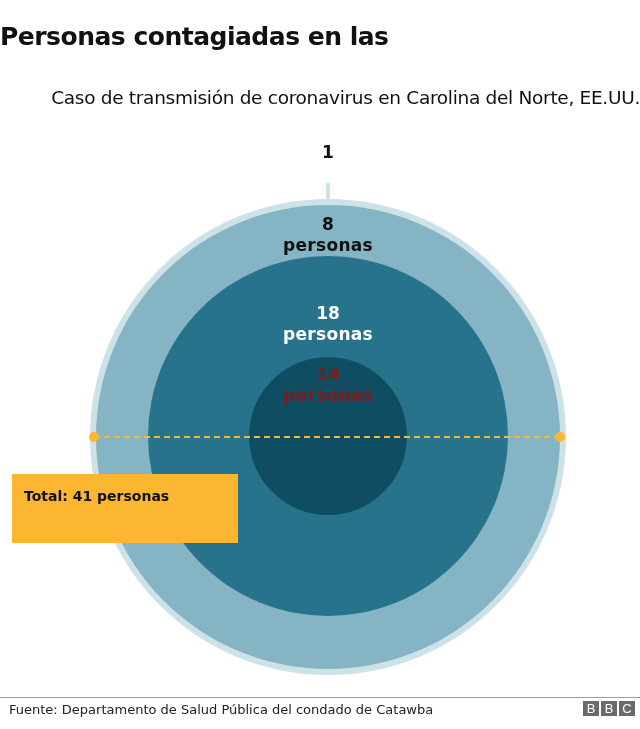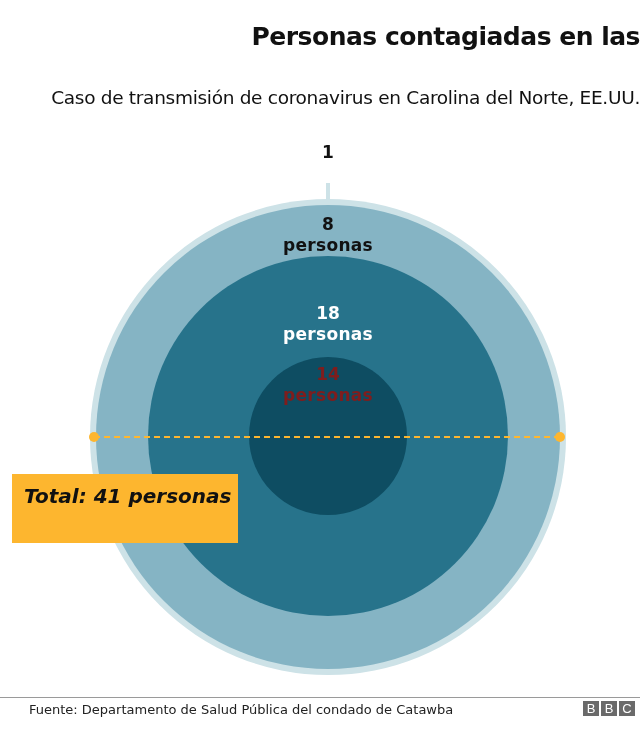--- a/index.html
+++ b/index.html
@@ -13,21 +13,21 @@
       position: relative;
       overflow: hidden;
       font-family: "DejaVu Sans", "Liberation Sans", sans-serif;
       color: #000;
     }
     .title {
       position: absolute;
       left: 0;
       width: 640px;
       top: 22px;
-      text-align: right;
+      text-align: left;
       font-weight: bold;
       font-size: 25px;
       line-height: 30px;
       letter-spacing: -0.5px;
       color: #111;
     }
     .subtitle {
       position: absolute;
       left: 0;
       width: 640px;
@@ -93,42 +93,40 @@
     .dot-right { left: 555px; }
     .total-box {
       position: absolute;
       left: 12px;
       top: 474px;
       width: 226px;
       height: 69px;
       box-sizing: border-box;
       padding: 11px 0 0 12px;
       font-weight: bold;
-      font-size: 20px;
+      font-size: 14px;
       line-height: 23px;
       color: #111;
-      font-style: italic;
     }
     .total-box span { display: block; white-space: nowrap; }
     .divider {
       position: absolute;
       left: 0;
       top: 697px;
       width: 640px;
       height: 1px;
       background: #9a9a9a;
     }
     .source {
       position: absolute;
       left: 9px;
       top: 701px;
       font-size: 13px;
       line-height: 17px;
       color: #222;
-      margin-left: 20px;
     }
     .bbc-logo {
       position: absolute;
       left: 583px;
       top: 701px;
       display: flex;
       gap: 2px;
     }
     .bbc-block {
       width: 16px;

